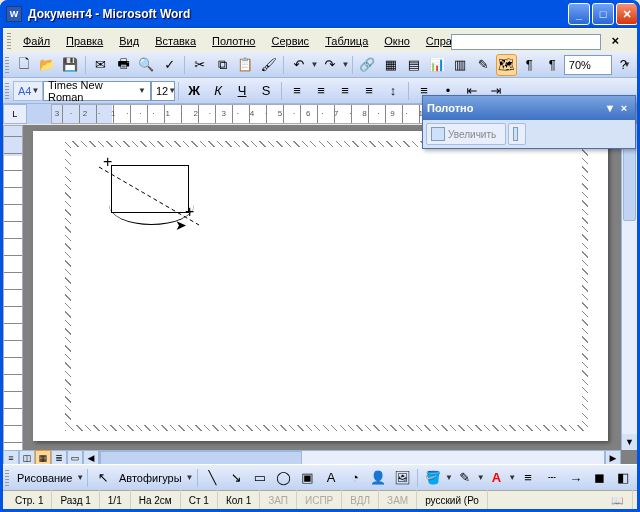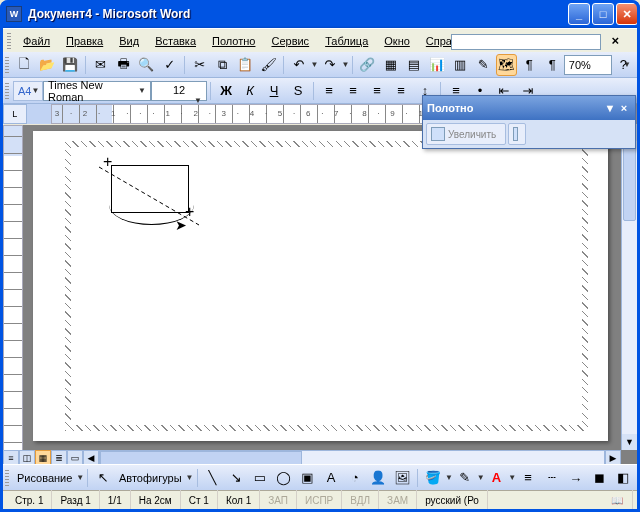--- a/index.html
+++ b/index.html
@@ -31,21 +31,21 @@
              padding: 0 2px; border-bottom: 1px solid #9db6dc; border-left:3px solid #0054e3; border-right:3px solid #0054e3;}
   .tbtn { width: 22px; height: 22px; margin: 0 1px; border: 1px solid transparent; border-radius: 3px;
           display: flex; align-items: center; justify-content: center; font-size: 13px; cursor: default; }
   .tbtn.on { border-color:#e39b3c; background:#ffd89a; }
   .tsep { width: 1px; height: 18px; background: #a7bde0; margin: 0 3px; }
   .tdrop { font-size: 8px; color: #333; width: 8px; }
   .fontbox { height: 20px; background: #fff; border: 1px solid #7f9db9; font-size: 11px; padding: 2px 4px;
              display: flex; align-items: center; }
   .fontbox .dd { margin-left: auto; font-size: 8px; color: #333; }
   .fontname { width: 108px; }
-  .fontsize { width: 56px; flex-direction: column; }
+  .fontsize { width: 24px; }
   .zoombox { width: 48px; gap: 32px; }
 
   
   .ruler-h { height: 20px; background: #fff; border: 1px solid #aab; position: relative; margin-left: 24px; width: 594px;
              font-size: 8px; overflow: hidden; }
   .ruler-h .ticks { position: absolute; left: 10px; top: 0; height: 100%;
                     background: repeating-linear-gradient(90deg,#888 0 1px,transparent 1px 17px); width: 600px;}
   .ruler-h .nums { position: absolute; left: 3px; top: 4px; letter-spacing: 10.5px; color: #555; }
   .ruler-h .neg { position:absolute;left:0;top:0;width:60px;height:100%;background:#c1d3f3;opacity:.7;}
 

